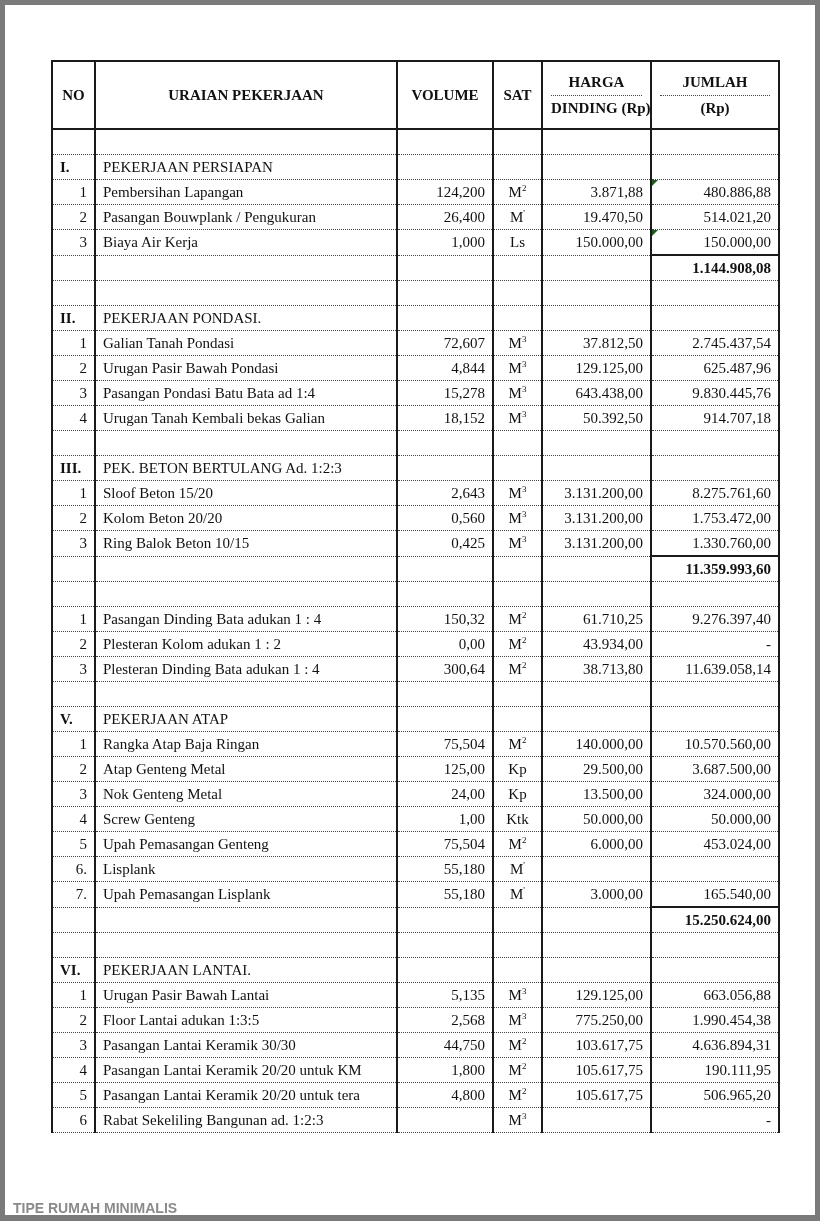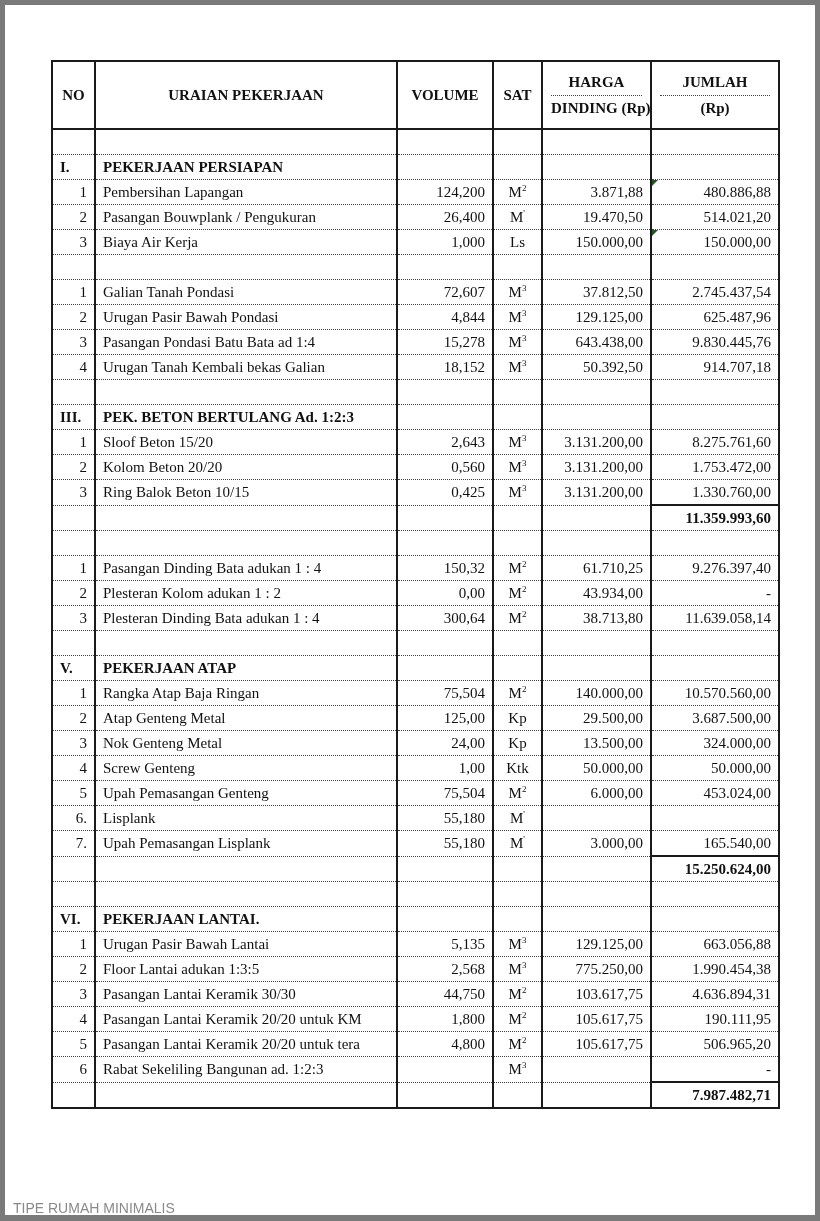--- a/index.html
+++ b/index.html
@@ -61,21 +61,21 @@
     table.rab thead th.split { padding: 8px; }
     .split-top {
       height: 25px; line-height: 25px;
       border-bottom: 1px dotted #444;
     }
     .split-bot { height: 24px; line-height: 24px; }
 
     td.no { text-align: right; padding-right: 6px; }
     td.roman { text-align: left; font-weight: bold; padding-left: 7px; }
     td.desc { text-align: left; }
-    td.head { font-weight: bold; margin-top: 16px; }
+    td.head { font-weight: normal; margin-top: 16px; }
     td.num { text-align: right; }
     td.sat { text-align: center; padding: 0; margin-left: 36px; }
     td.sub { font-weight: bold; border-top: 2px solid #1a1a1a; border-bottom: 2px solid #1a1a1a; }
     tr.spacer td { height: 24px; }
     tr.last td { border-bottom: 2px solid #1a1a1a; }
 
     .tick {
       position: relative;
     }
     .tick::before {
@@ -84,21 +84,21 @@
       width: 0; height: 0;
       border-top: 6px solid #1f5a1f;
       border-right: 6px solid transparent;
     }
     sup { font-size: 9px; line-height: 0; vertical-align: 6px; }
 
     .watermark {
       position: absolute;
       left: 8px; top: 1195px;
       font-family: "Liberation Sans", "DejaVu Sans", sans-serif;
-      font-weight: normal;
+      font-weight: bold;
       font-size: 14px;
       color: #8a8a8a;
       letter-spacing: 0px;
     }
   </style>
 </head>
 <body>
 
 <div class="page">
   <div class="faint-title"></div>
@@ -162,23 +162,39 @@
           <td class="num">514.021,20</td>
         </tr>
         <tr>
           <td class="no">3</td>
           <td class="desc">Biaya Air Kerja</td>
           <td class="num">1,000</td>
           <td class="sat"><span>Ls</span></td>
           <td class="num">150.000,00</td>
           <td class="num tick">150.000,00</td>
         </tr>
-        <tr class="spacer">
-          <td></td>
-          <td></td>
+        <tr>
+          <td></td>
+          <td></td>
+          <td></td>
+          <td></td>
+          <td></td>
+          <td class="num sub">1.144.908,08</td>
+        </tr>
+        <tr class="spacer">
+          <td></td>
+          <td></td>
+          <td></td>
+          <td></td>
+          <td></td>
+          <td></td>
+        </tr>
+        <tr>
+          <td class="roman">II.</td>
+          <td class="desc head">PEKERJAAN PONDASI.</td>
           <td></td>
           <td></td>
           <td></td>
           <td></td>
         </tr>
         <tr>
           <td class="no">1</td>
           <td class="desc">Galian Tanah Pondasi</td>
           <td class="num">72,607</td>
           <td class="sat"><span>M</span><sup>3</sup></td>
@@ -426,25 +442,17 @@
           <td class="num">506.965,20</td>
         </tr>
         <tr>
           <td class="no">6</td>
           <td class="desc">Rabat Sekeliling Bangunan ad. 1:2:3</td>
           <td class="num"></td>
           <td class="sat"><span>M</span><sup>3</sup></td>
           <td class="num"></td>
           <td class="num">-</td>
         </tr>
-        <tr class="last">
-          <td></td>
-          <td></td>
-          <td></td>
-          <td></td>
-          <td></td>
-          <td class="num sub">7.987.482,71</td>
-        </tr>
       </tbody>
   </table>
 
   <div class="watermark">TIPE RUMAH MINIMALIS</div>
 </div>
 
 </body></html>

